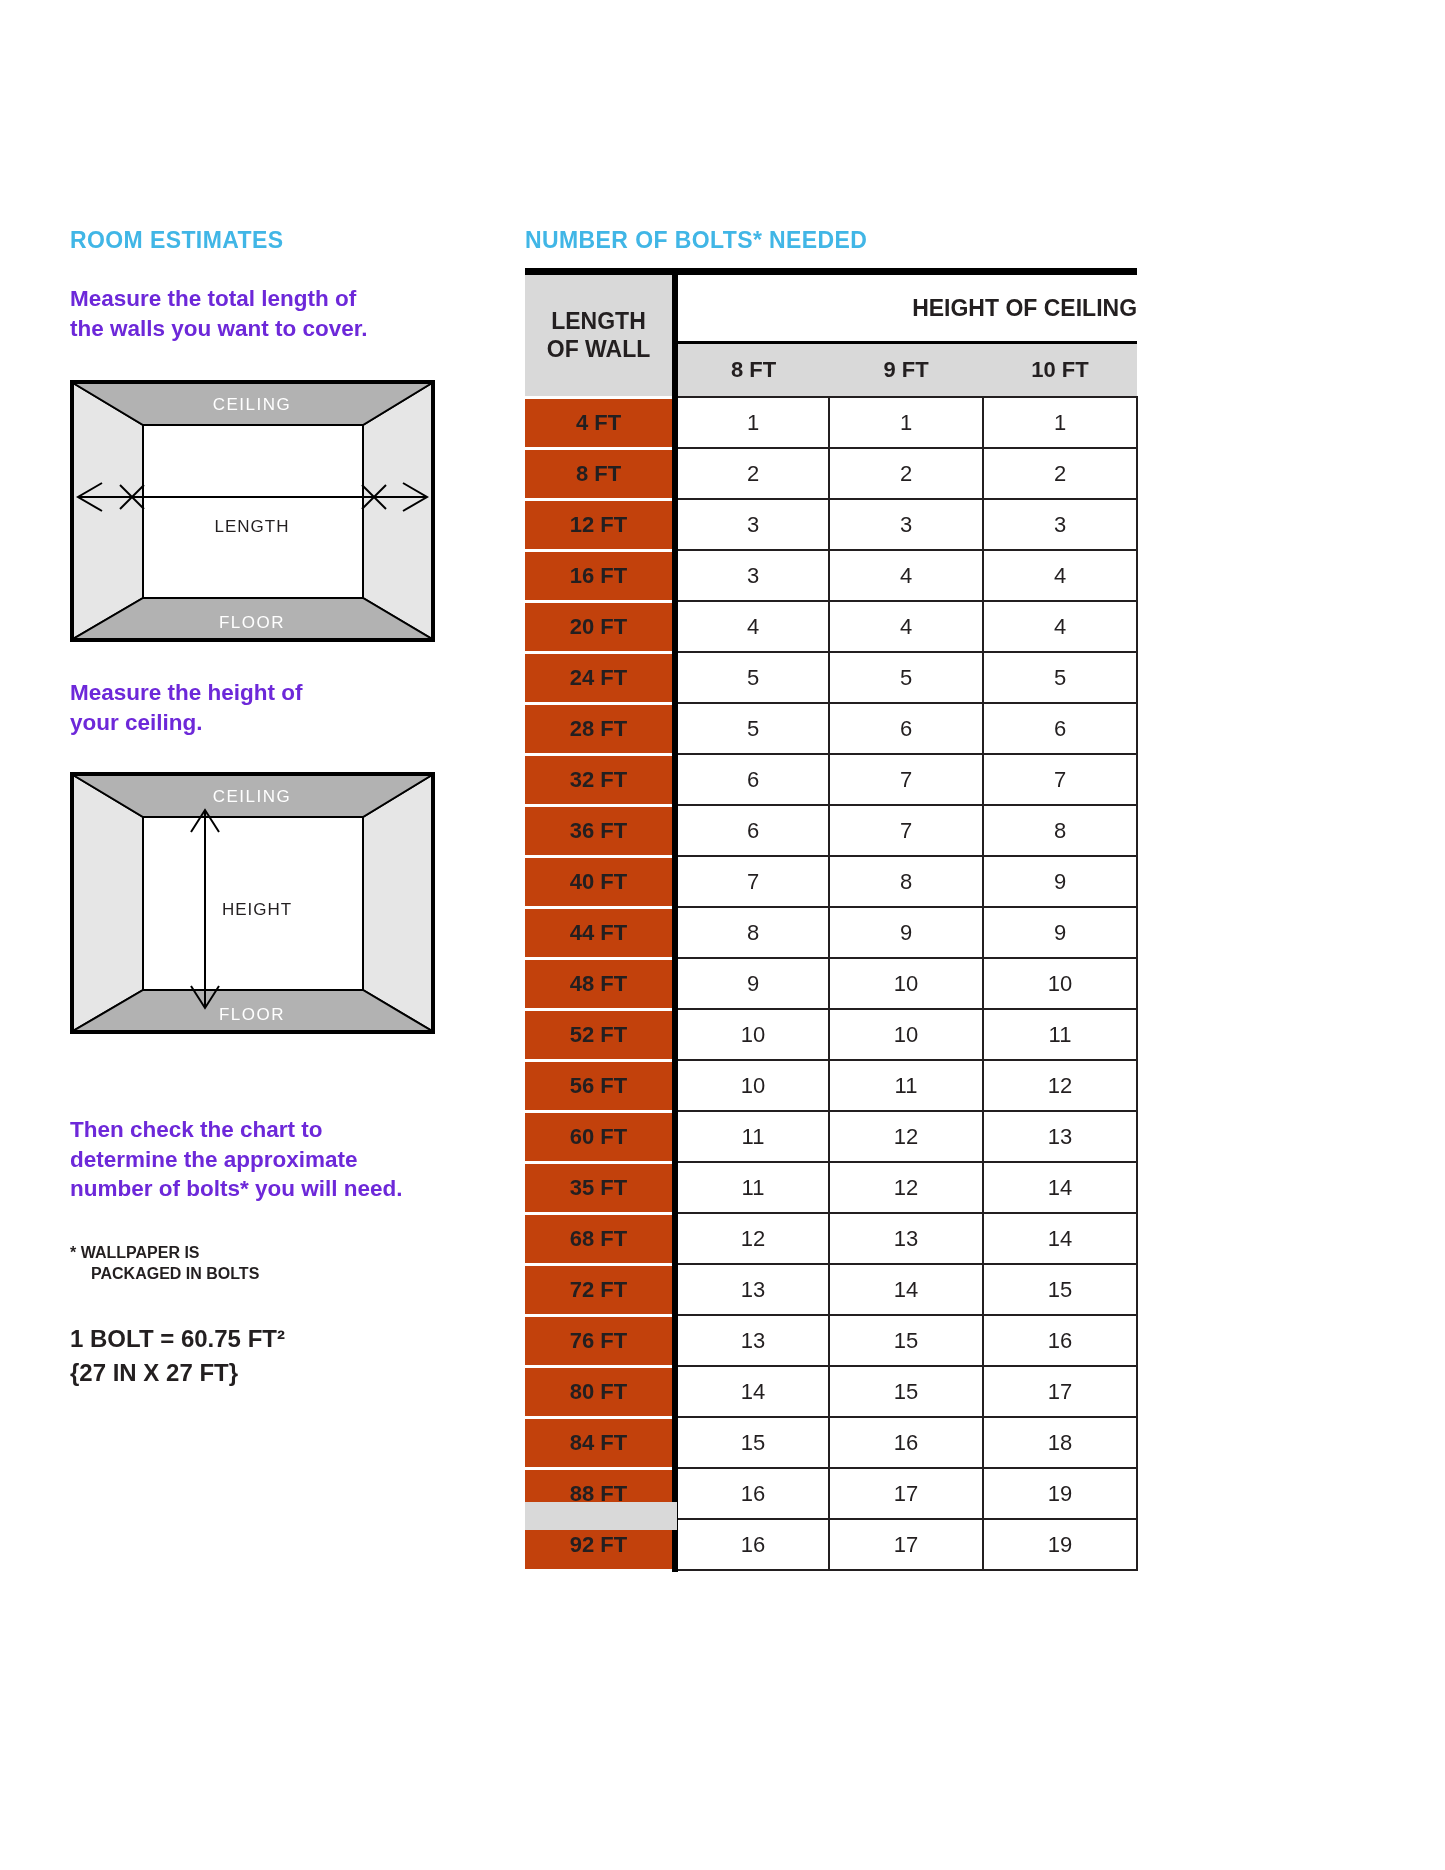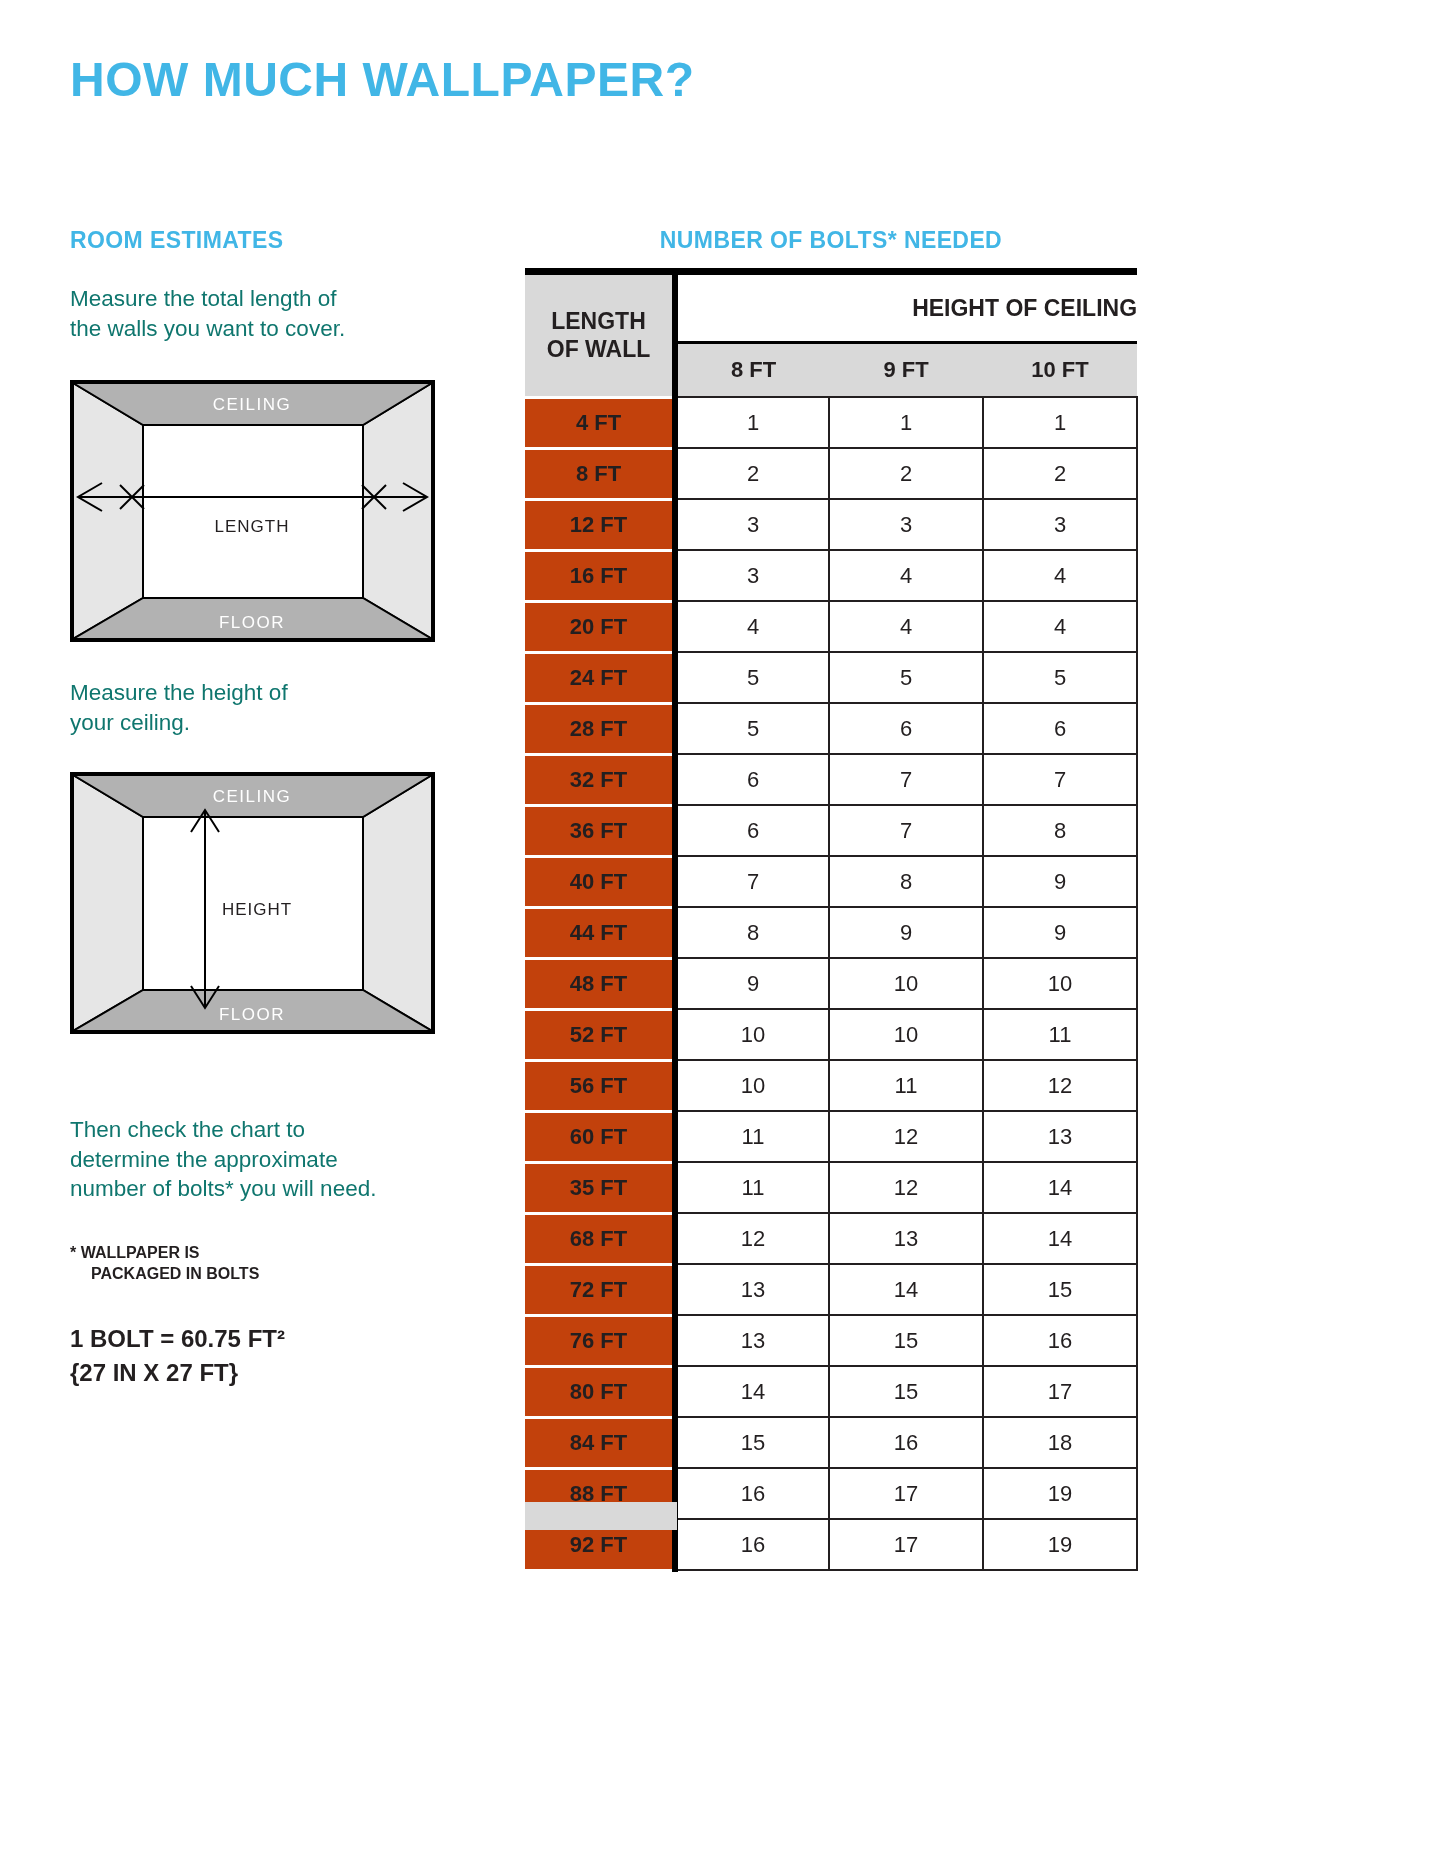--- a/index.html
+++ b/index.html
@@ -22,27 +22,28 @@
     letter-spacing: 0.5px;
   }
   .section-heading {
     font-size: 23px;
     font-weight: bold;
     color: #41b6e6;
     letter-spacing: 0.4px;
     text-align: right;
   }
   #room-estimates-heading { left: 70px; top: 227px; }
-  #bolts-heading { left: 525px; top: 227px; width: 612px; text-align: center; }
+  #bolts-heading { left: 525px; top: 227px; width: 612px; text-align: left; }
 
   .step {
     font-size: 22.5px;
     line-height: 1.32;
     white-space: pre-line;
-    color: #0f766e;
+    color: #6d28d9;
+    font-weight: bold;
   }
   #step1 { left: 70px; top: 284px; }
   #step2 { left: 70px; top: 678px; }
   #step3 { left: 70px; top: 1071px; margin-top: 44px; }
 
   #diagram1 { left: 70px; top: 380px; }
   #diagram2 { left: 70px; top: 772px; }
 
   svg .outer { fill: none; stroke: #000; stroke-width: 3; }
   svg .panel-dark { fill: #b2b2b2; stroke: #000; stroke-width: 2; }
@@ -109,21 +110,20 @@
     left: 525px; top: 1502px;
     width: 152px; height: 28px;
     background: #d9d9d9;
   }
 </style>
 </head>
 <body>
 
 <div id="page">
 
-  <div id="page-title" class="abs">HOW MUCH WALLPAPER?</div>
 
   <div id="room-estimates-heading" class="abs section-heading">ROOM ESTIMATES</div>
   <div id="bolts-heading" class="abs section-heading">NUMBER OF BOLTS* NEEDED</div>
 
   <div id="step1" class="abs step">Measure the total length of
 the walls you want to cover.</div>
 
   <svg id="diagram1" class="abs" width="365" height="262" viewBox="0 0 365 262">
     <polygon class="panel-light" points="3,3 73,45 73,218 3,259"></polygon>
     <polygon class="panel-light" points="362,3 293,45 293,218 362,259"></polygon>

